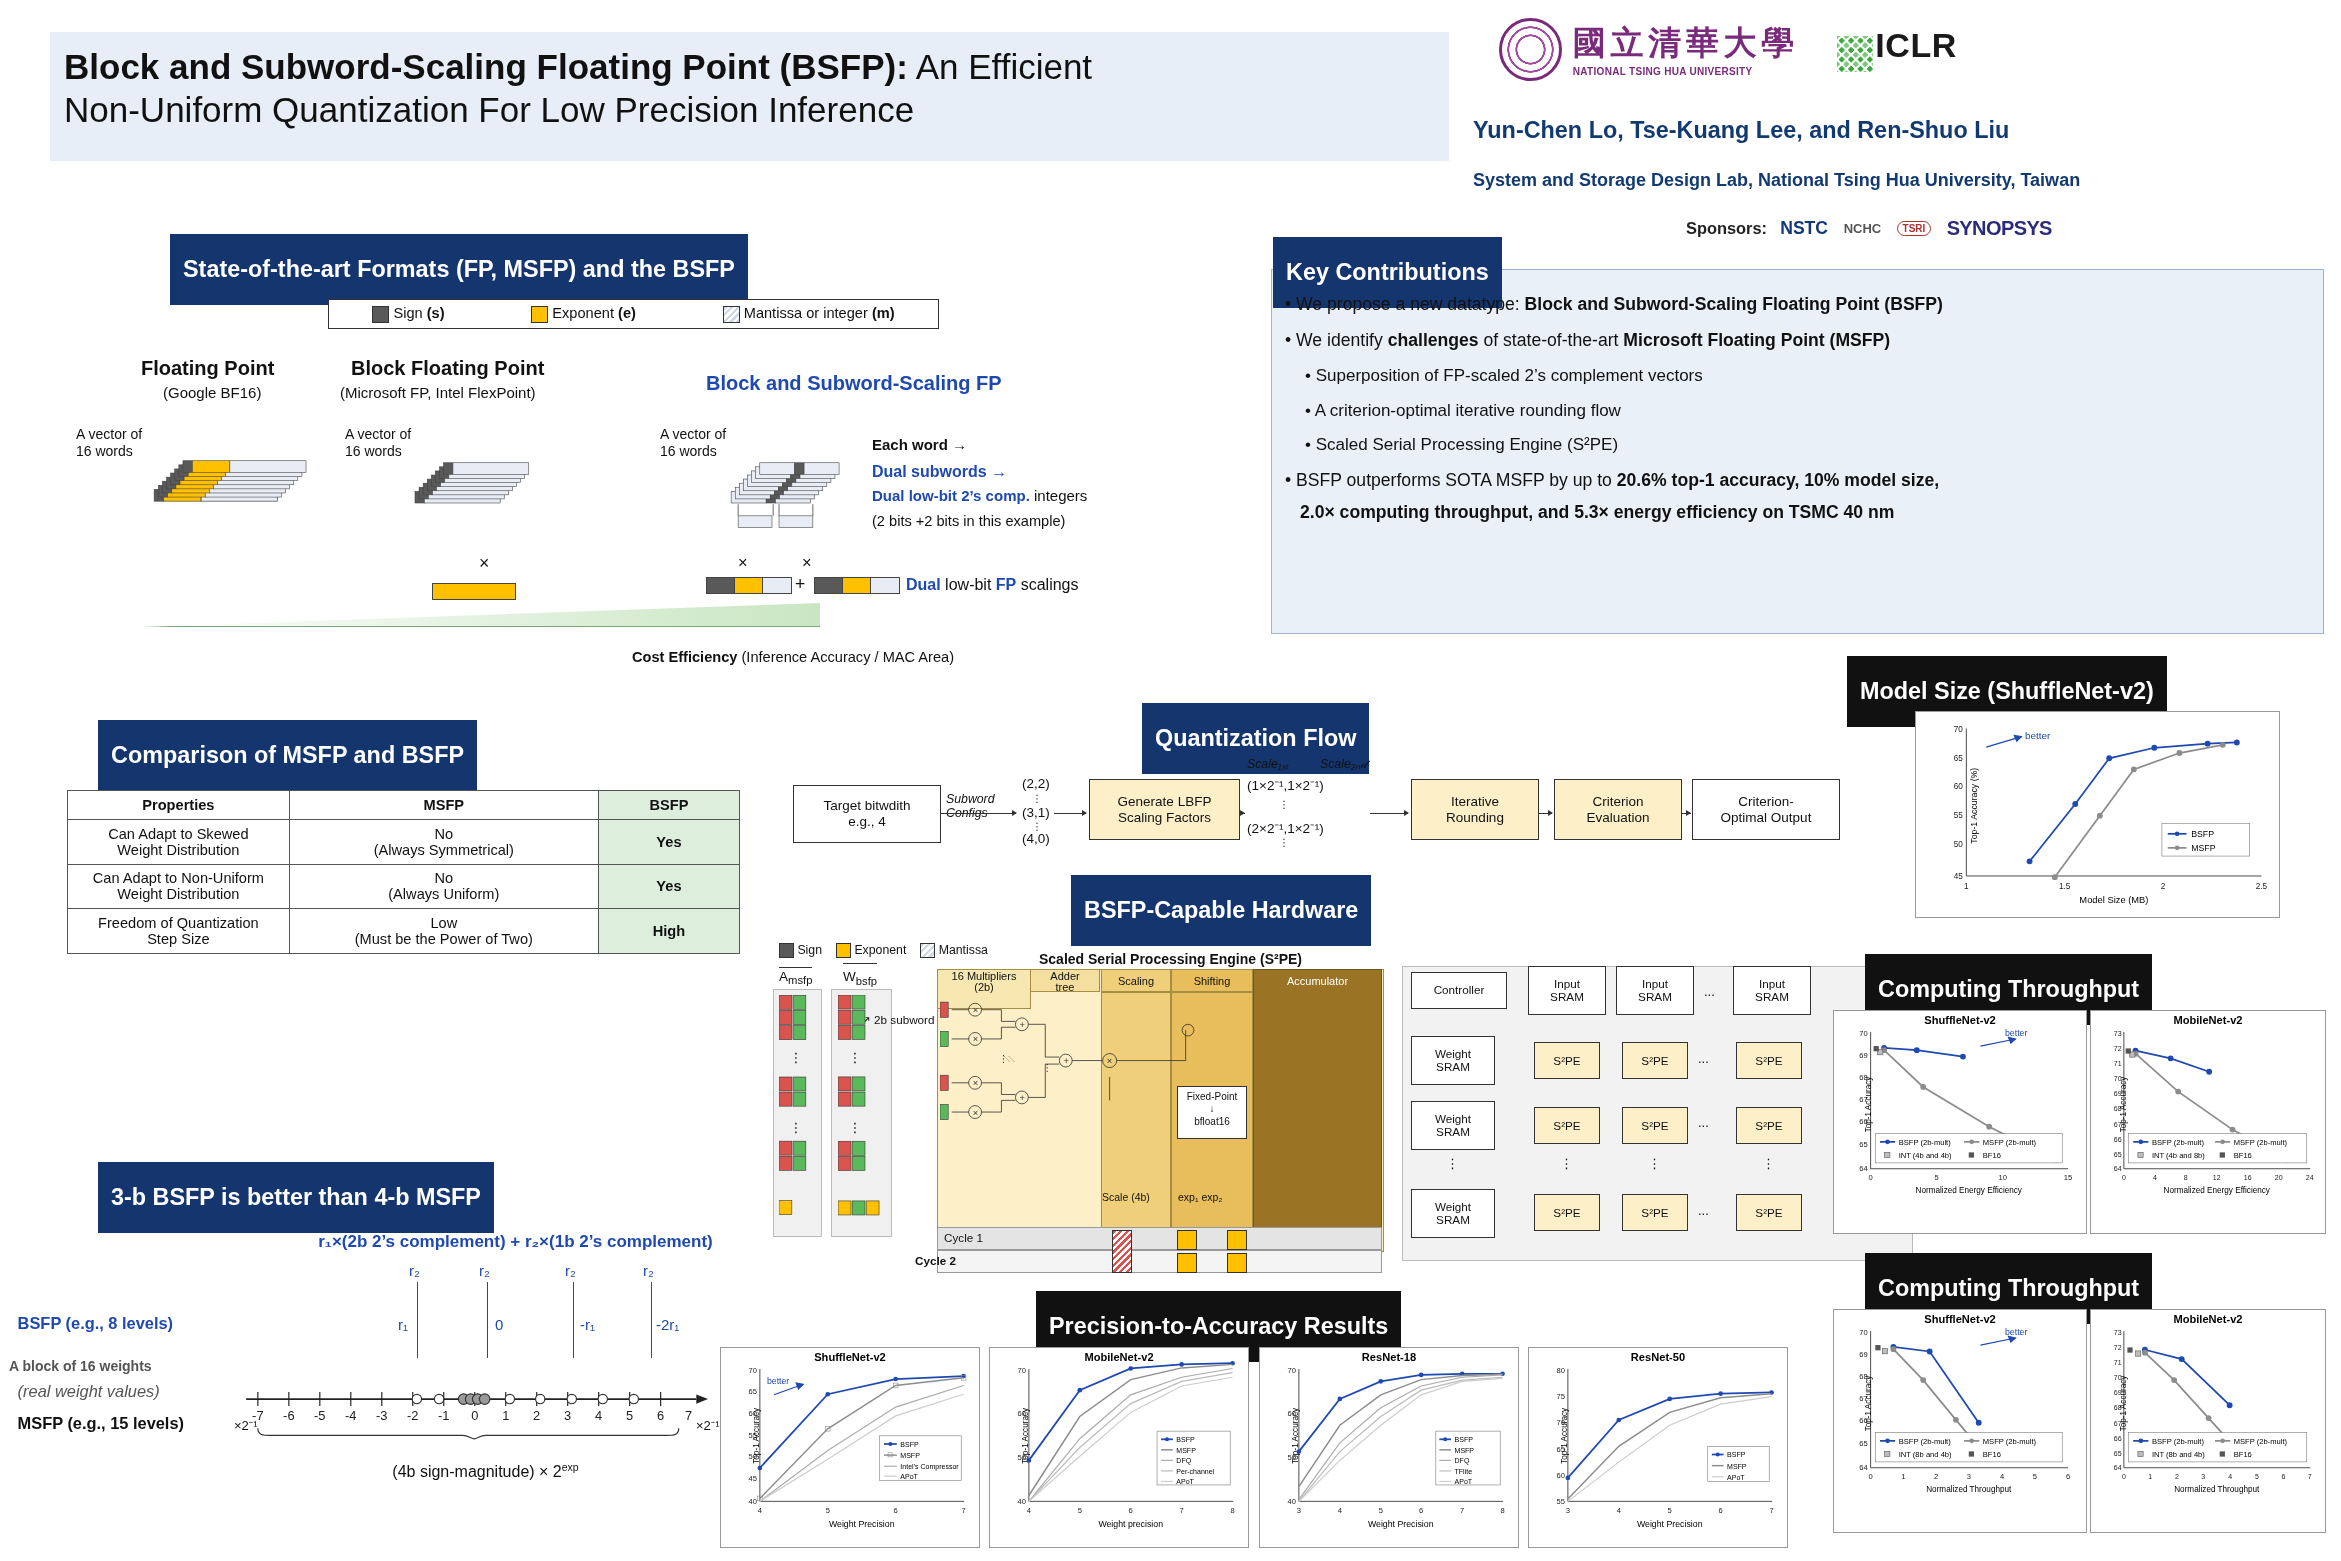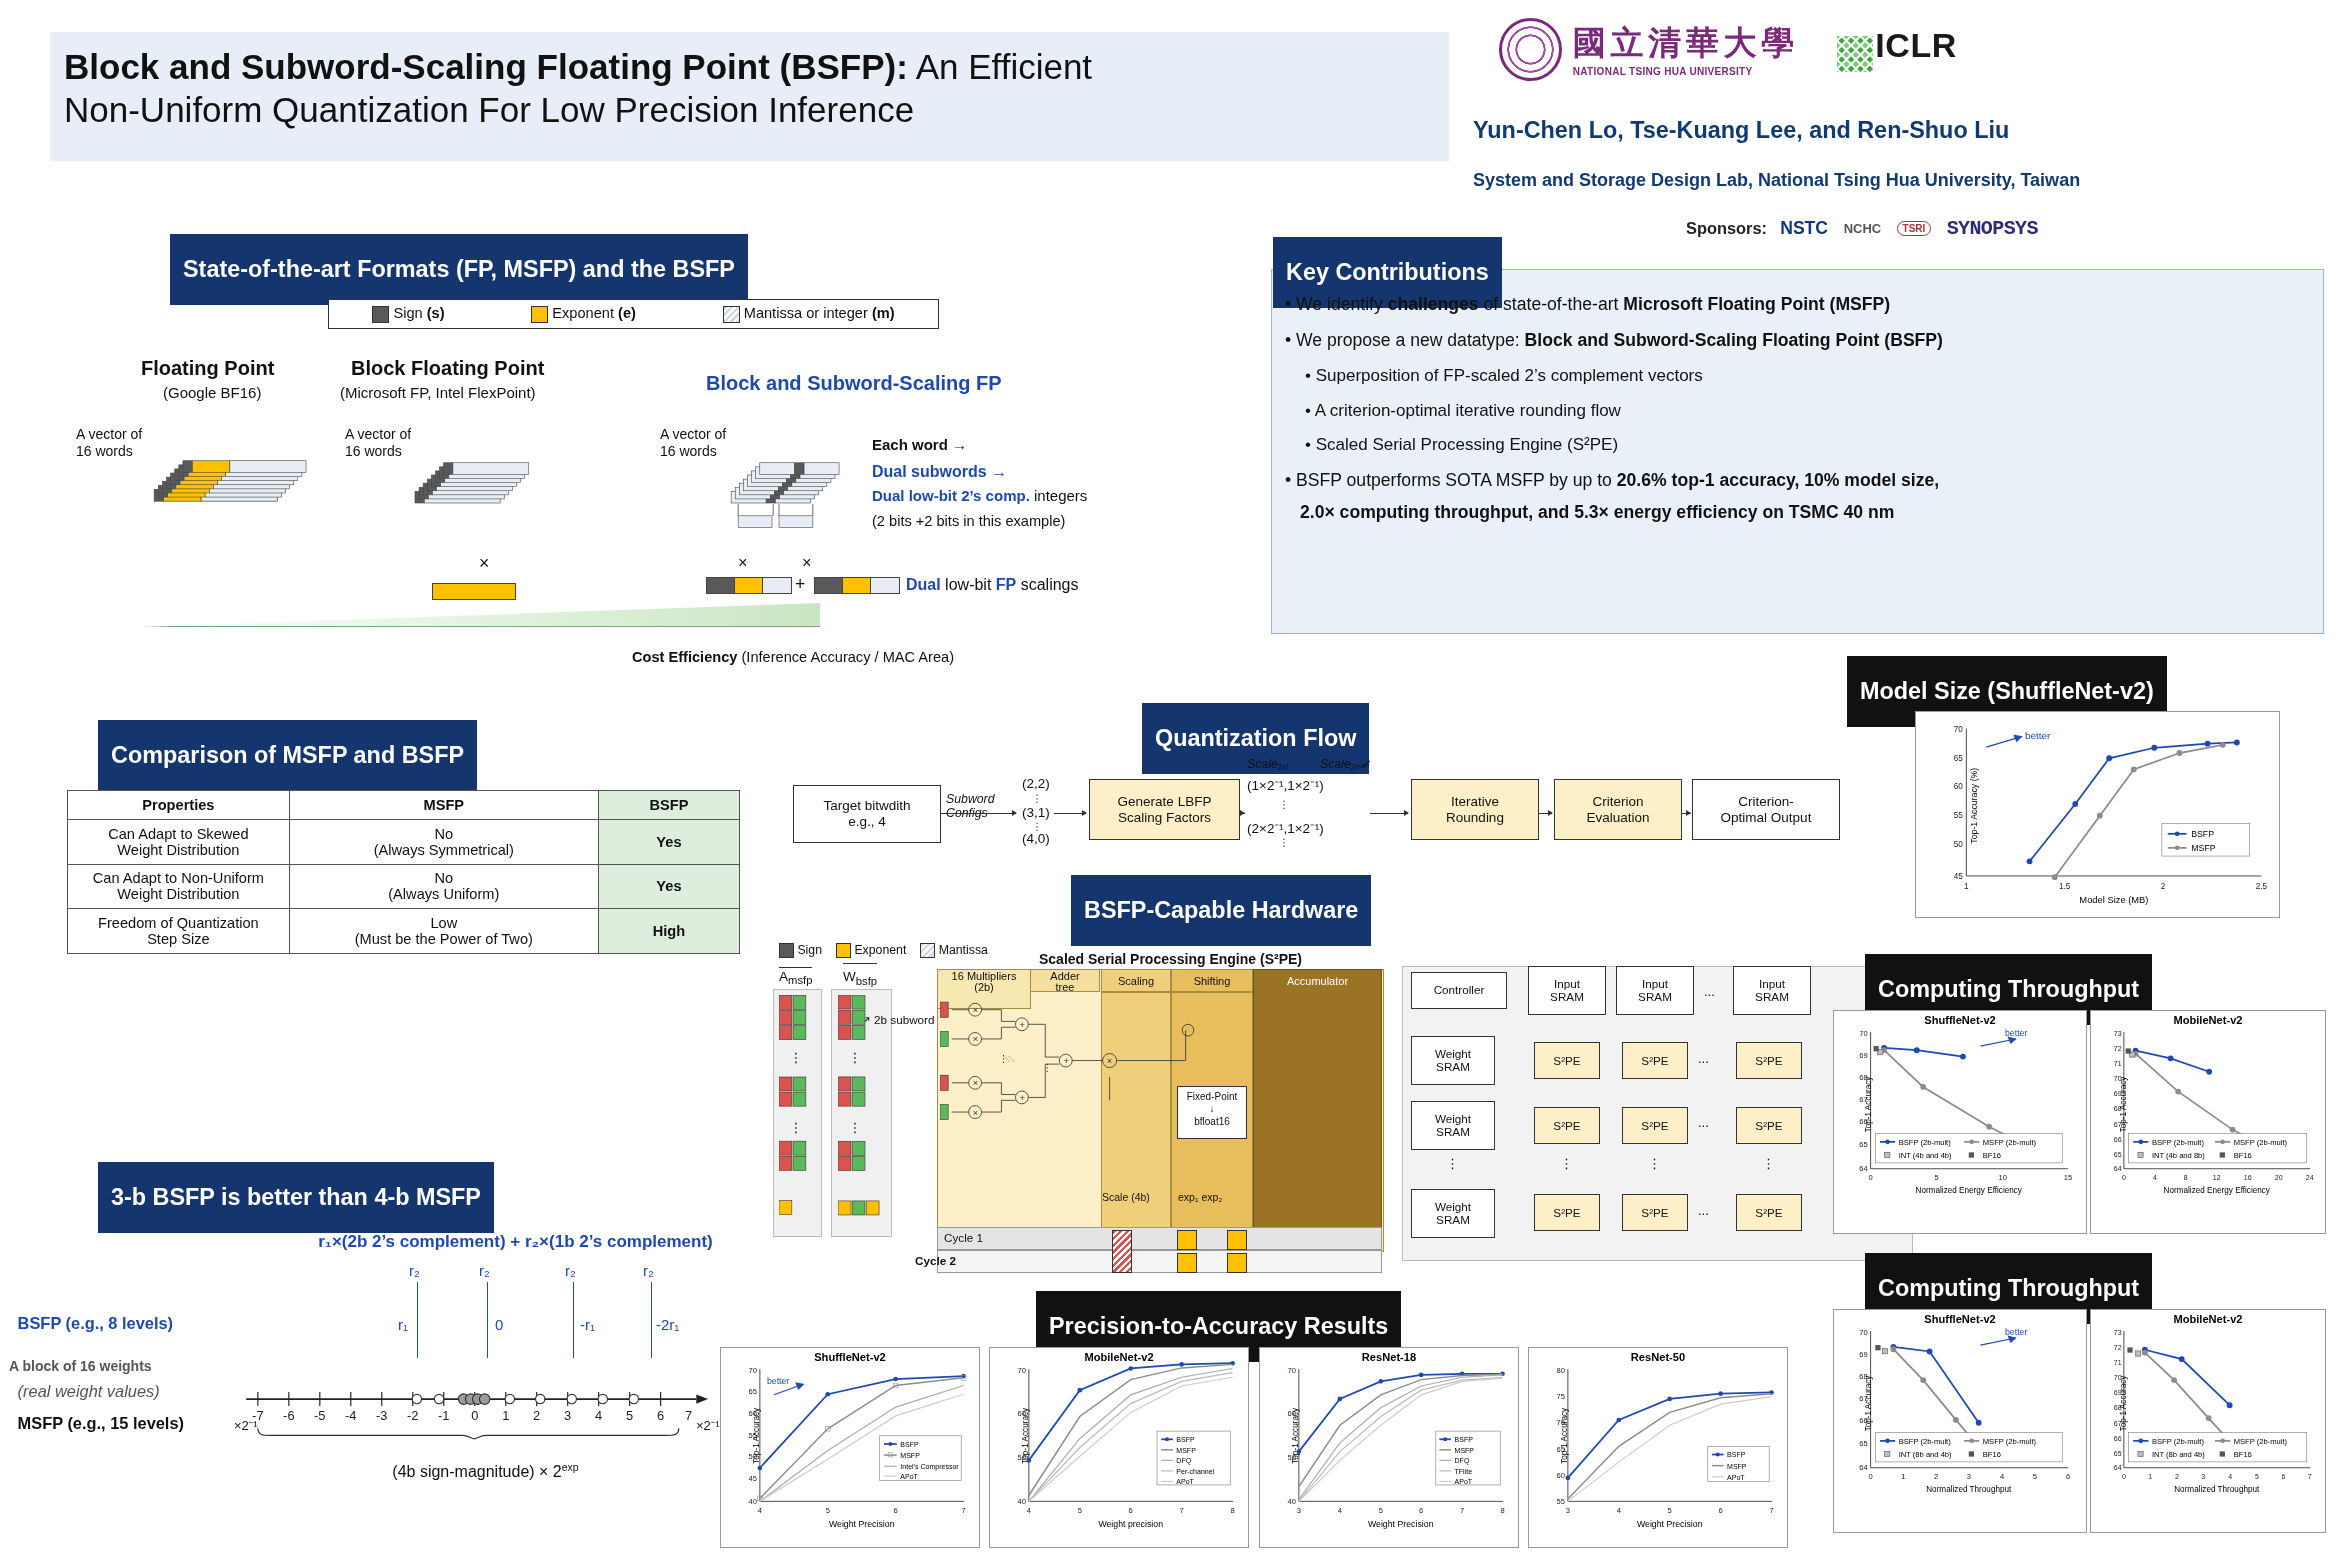--- a/index.html
+++ b/index.html
@@ -42,21 +42,21 @@
     background-position:0 0, 4.7px 4.7px;
   }
   .iclr-text{font-size:34px;font-weight:bold;color:#1a1a1a;letter-spacing:0.6px;}
   #authors{left:1473px;top:117px;width:855px;font-size:23.4px;font-weight:bold;color:#123a72;}
   #affil{left:1473px;top:170px;width:855px;font-size:18px;font-weight:bold;color:#123a72;}
   #sponsors{left:1686px;top:217px;width:638px;height:41px;}
   #sponsors .lbl{font-size:16.4px;font-weight:bold;color:#222;vertical-align:middle;}
   .sp-nstc{font-size:17.6px;font-weight:bold;color:#12387a;vertical-align:middle;}
   .sp-nche{font-size:13px;font-weight:bold;color:#555;vertical-align:middle;}
   .sp-tsri{font-size:10px;font-weight:bold;color:#a33;border:1.2px solid #a33;border-radius:9.4px;padding:1.2px 4.7px;vertical-align:middle;}
-  .sp-syn{font-size:20px;font-weight:bold;color:#2b2b7a;vertical-align:middle;letter-spacing:-0.6px;font-family:Liberation Mono, monospace;}
+  .sp-syn{font-size:20px;font-weight:bold;color:#2b2b7a;vertical-align:middle;letter-spacing:-0.6px;}
 
   
   .sec-h{
     background:#14356e;color:#ffffff;font-weight:bold;
     padding:22px 13px;display:inline-block;font-size:23.4px;
     white-space:nowrap;
   }
   .sec-h.dark{background:#111111;}
   .panel-box{border:0.6px solid #9fb4d4;background:#eaf0f8;}
   .bold{font-weight:bold;}
@@ -276,24 +276,24 @@
 <div class="abs" id="cost-tri"></div>
 <div class="abs" style="left:632px;top:649px;font-size:14.6px;white-space:nowrap;">
   <b>Cost Efficiency</b><span> (Inference Accuracy / MAC Area)</span>
 </div>
 
 <div class="abs panel-box" style="left:1271px;top:269px;width:1051px;height:363px;"></div>
 <div class="abs sec-h" style="left:1273px;top:237px;">Key Contributions</div>
 
 <div class="abs" style="left:1285px;top:293px;width:1030px;font-size:17.6px;line-height:1.32;">
   <div style="margin:0 0 13px 0;">
-    • <span>We identify </span><b>challenges</b><span> of state-of-the-art </span><b>Microsoft Floating Point (MSFP)</b>
+    • <span>We propose a new datatype: </span><b>Block and Subword-Scaling Floating Point (BSFP)</b>
   </div>
   <div style="margin:0 0 13px 0;">
-    • <span>We propose a new datatype: </span><b>Block and Subword-Scaling Floating Point (BSFP)</b>
+    • <span>We identify </span><b>challenges</b><span> of state-of-the-art </span><b>Microsoft Floating Point (MSFP)</b>
   </div>
   <div style="margin:0 0 11.7px 20px;font-size:17px;">
     • <span>Superposition of FP-scaled 2’s complement vectors</span>
   </div>
   <div style="margin:0 0 11.7px 20px;font-size:17px;">
     • <span>A criterion-optimal iterative rounding flow</span>
   </div>
   <div style="margin:0 0 13px 20px;font-size:17px;">
     • <span>Scaled Serial Processing Engine (S²PE)</span>
   </div>

